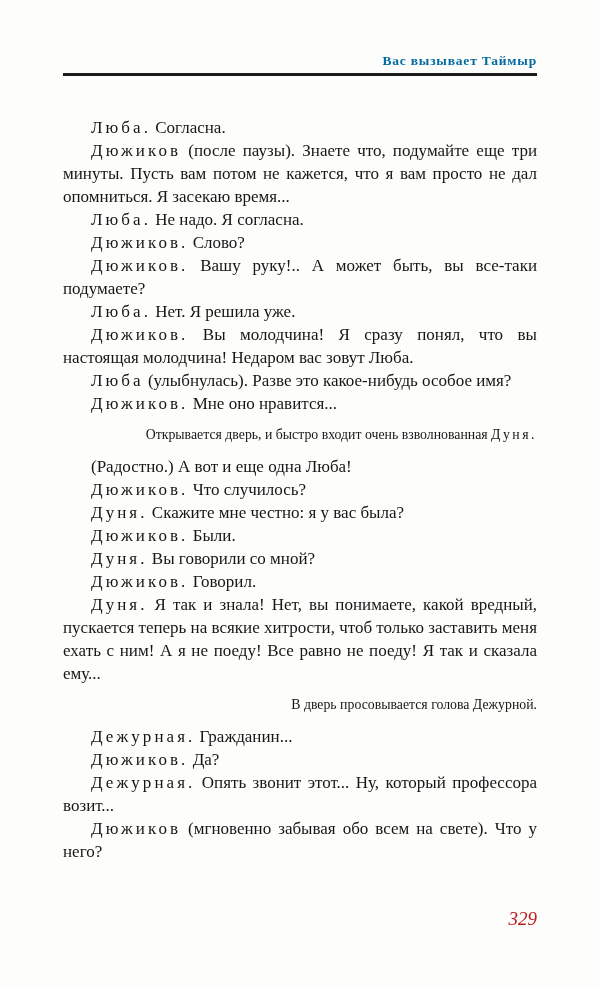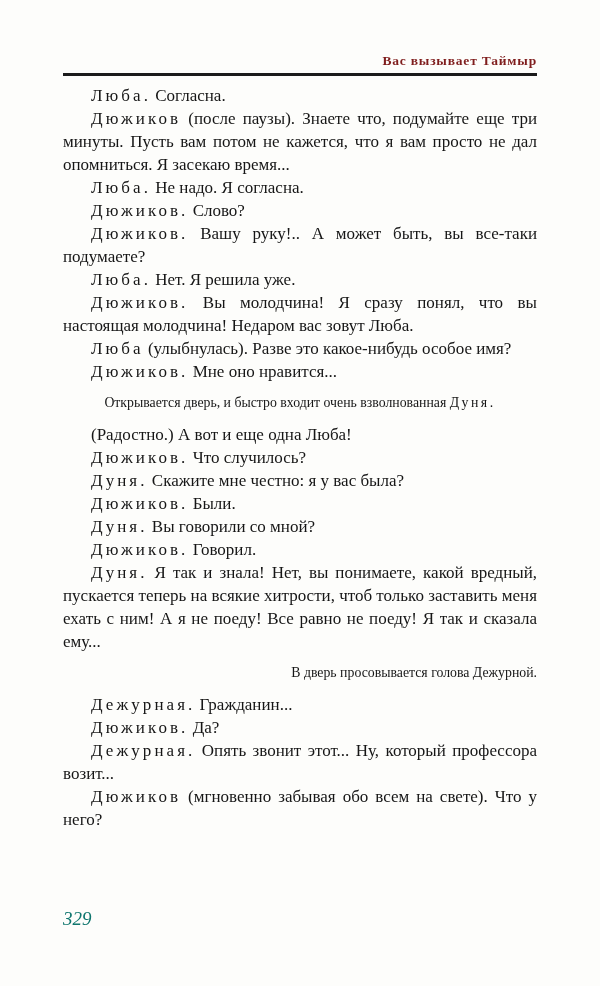--- a/index.html
+++ b/index.html
@@ -19,67 +19,68 @@
   }
   .running-head {
     position: absolute;
     top: 53px;
     left: 63px;
     width: 474px;
     text-align: right;
     font-weight: bold;
     font-size: 13.5px;
     letter-spacing: 0.8px;
-    color: #7f1d1d;
+    color: #0369a1;
   }
   .head-rule {
     position: absolute;
     top: 73px;
     left: 63px;
     width: 474px;
     height: 2.5px;
     background: #1b1b1b;
   }
   .text-block {
     position: absolute;
-    top: 84px;
+    top: 116px;
     left: 63px;
     width: 474px;
     font-size: 17px;
     line-height: 23px;
     text-align: justify;
   }
   .text-block p {
     margin: 0;
     padding: 0;
     text-indent: 28px;
   }
   .text-block p.stage {
     font-size: 13.8px;
     line-height: 18px;
     text-indent: 0;
     margin: 11px 0 11px 0;
-    text-align: center;
+    text-align: right;
   }
   .text-block p.stage.centered {
     text-align: right;
   }
   .name {
     letter-spacing: 0.18em;
   }
   .it {
   }
   .page-number {
     position: absolute;
     top: 908px;
     left: 63px;
     width: 474px;
+    text-align: right;
     font-style: italic;
     font-size: 19px;
-    color: #0f766e;
+    color: #b91c1c;
   }
 </style>
 </head>
 <body>
 
 <div class="page">
   <div class="running-head">Вас вызывает Таймыр</div>
   <div class="head-rule"></div>
 
   <div class="text-block">

